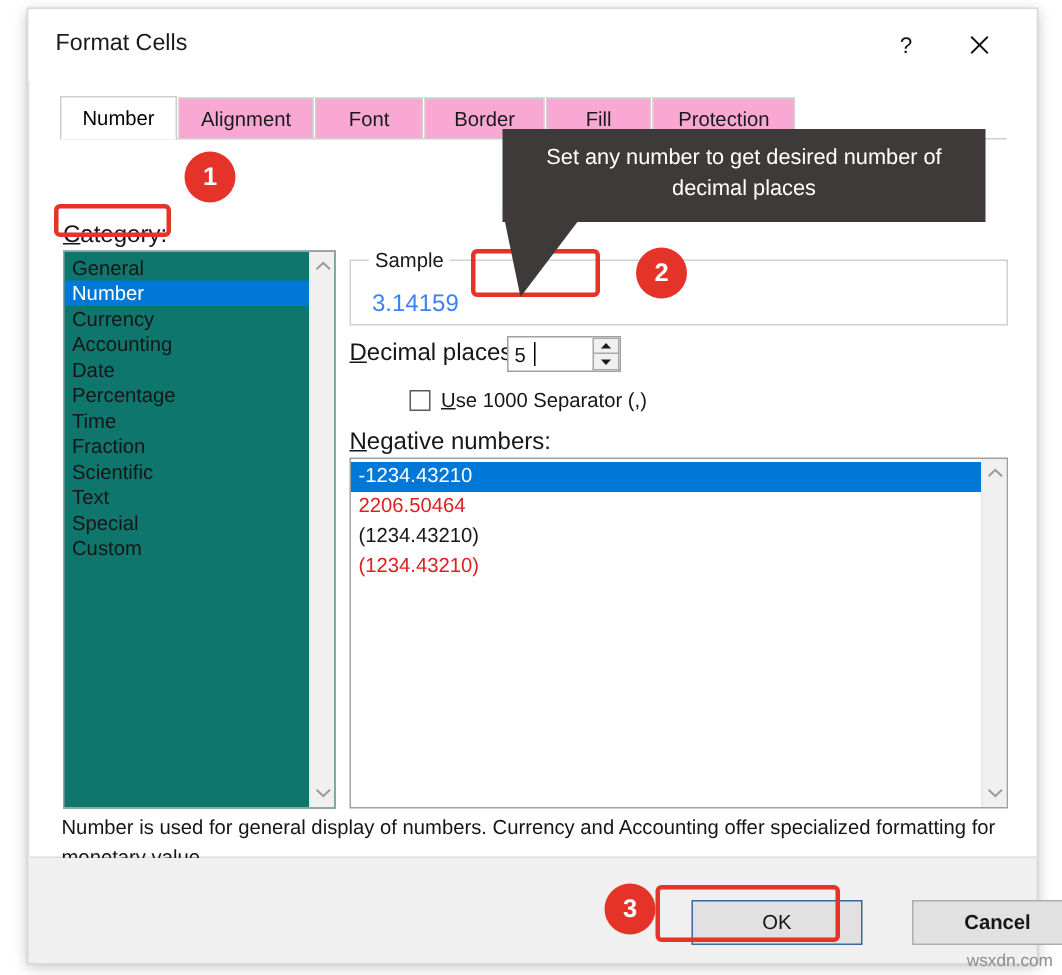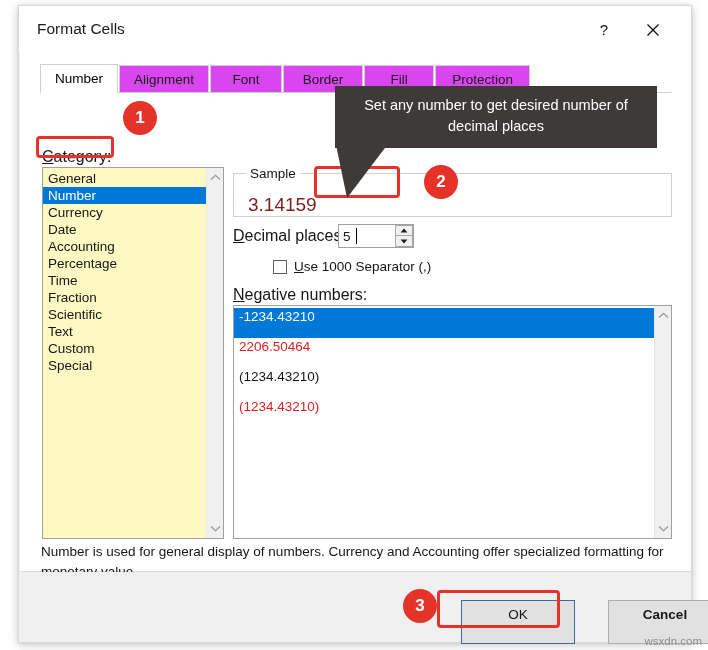--- a/index.html
+++ b/index.html
@@ -83,21 +83,21 @@
     border-bottom: 1px solid #cfcfcf;
     width: 631px;
     box-sizing: border-box;
   }
   .tab {
     height: 27px;
     line-height: 27px;
     padding: 0 14px;
     font-size: 13.5px;
     color: #1a1a1a;
-    background: #d946ef;
+    background: #f9a8d4;
     border: 1px solid #cfcfcf;
     border-bottom: none;
     margin-right: 1px;
     box-sizing: border-box;
     white-space: nowrap;
     text-align: center;
   }
   .tab.active {
     background: #ffffff;
     position: relative;
@@ -134,21 +134,21 @@
   #label-negative { left: 213px; top: 232px; }
 
   
   #category-listbox {
     position: absolute;
     left: 22px;
     top: 113px;
     width: 182px;
     height: 372px;
     border: 1px solid #a0a0a0;
-    background: #fef9c3;
+    background: #0f766e;
     box-sizing: border-box;
     overflow: hidden;
   }
   #category-items {
     position: absolute;
     left: 0; top: 0;
     right: 17px;
     top: 2px;
   }
   .cat-item {
@@ -203,22 +203,22 @@
     top: 112px;
     background: #ffffff;
     padding: 0 4px;
     font-size: 13.5px;
     color: #161616;
   }
   #sample-value {
     position: absolute;
     left: 228px;
     top: 140px;
-    font-size: 19px;
-    color: #7f1d1d;
+    font-size: 16px;
+    color: #3b82f6;
   }
 
   
   #decimal-wrap {
     position: absolute;
     left: 318px;
     top: 170px;
     width: 76px;
     height: 24px;
     border: 1px solid #a0a0a0;
@@ -297,21 +297,21 @@
     box-sizing: border-box;
     overflow: hidden;
   }
   #negative-items {
     position: absolute;
     left: 0;
     top: 2px;
     right: 17px;
   }
   .neg-item {
-    height: 30px;
+    height: 20px;
     line-height: 18px;
     padding-left: 5px;
     font-size: 13.5px;
     color: #161616;
     white-space: nowrap;
   }
   .neg-item.selected { background: #0078d7; color: #ffffff; }
   .neg-item.red { color: #e02020; }
 
   
@@ -331,21 +331,21 @@
     left: 1px;
     top: 566px;
     width: 671px;
     height: 70px;
     background: #f0f0f0;
   }
   .dlgbtn {
     position: absolute;
     top: 28px;
     width: 114px;
-    height: 44px;
+    height: 30px;
     background: #e1e1e1;
     border: 1px solid #adadad;
     font-family: "Liberation Sans", sans-serif;
     font-size: 13.5px;
     color: #161616;
     box-sizing: border-box;
     cursor: default;
     text-align: center;
     line-height: 28px;
   }
@@ -449,29 +449,29 @@
       <div class="tab" id="tab-protection">Protection</div>
     </div>
 
     <div class="field-label" id="label-category"><span class="ul">C</span><span>ategory:</span></div>
 
     <div id="category-listbox">
       <div id="category-items">
         <div class="cat-item">General</div>
         <div class="cat-item selected">Number</div>
         <div class="cat-item">Currency</div>
+        <div class="cat-item">Accounting</div>
         <div class="cat-item">Date</div>
-        <div class="cat-item">Accounting</div>
         <div class="cat-item">Percentage</div>
         <div class="cat-item">Time</div>
         <div class="cat-item">Fraction</div>
         <div class="cat-item">Scientific</div>
         <div class="cat-item">Text</div>
+        <div class="cat-item">Special</div>
         <div class="cat-item">Custom</div>
-        <div class="cat-item">Special</div>
       </div>
       <div class="vscroll">
         <div class="arrow up">
           <svg width="11" height="7" viewBox="0 0 11 7">
               <polyline points="1,5.5 5.5,1.3 10,5.5" fill="none" stroke="#9a9a9a" stroke-width="1.3"></polyline>
             </svg>
         </div>
         <div class="arrow down">
           <svg width="11" height="7" viewBox="0 0 11 7">
               <polyline points="1,1.5 5.5,5.7 10,1.5" fill="none" stroke="#9a9a9a" stroke-width="1.3"></polyline>

